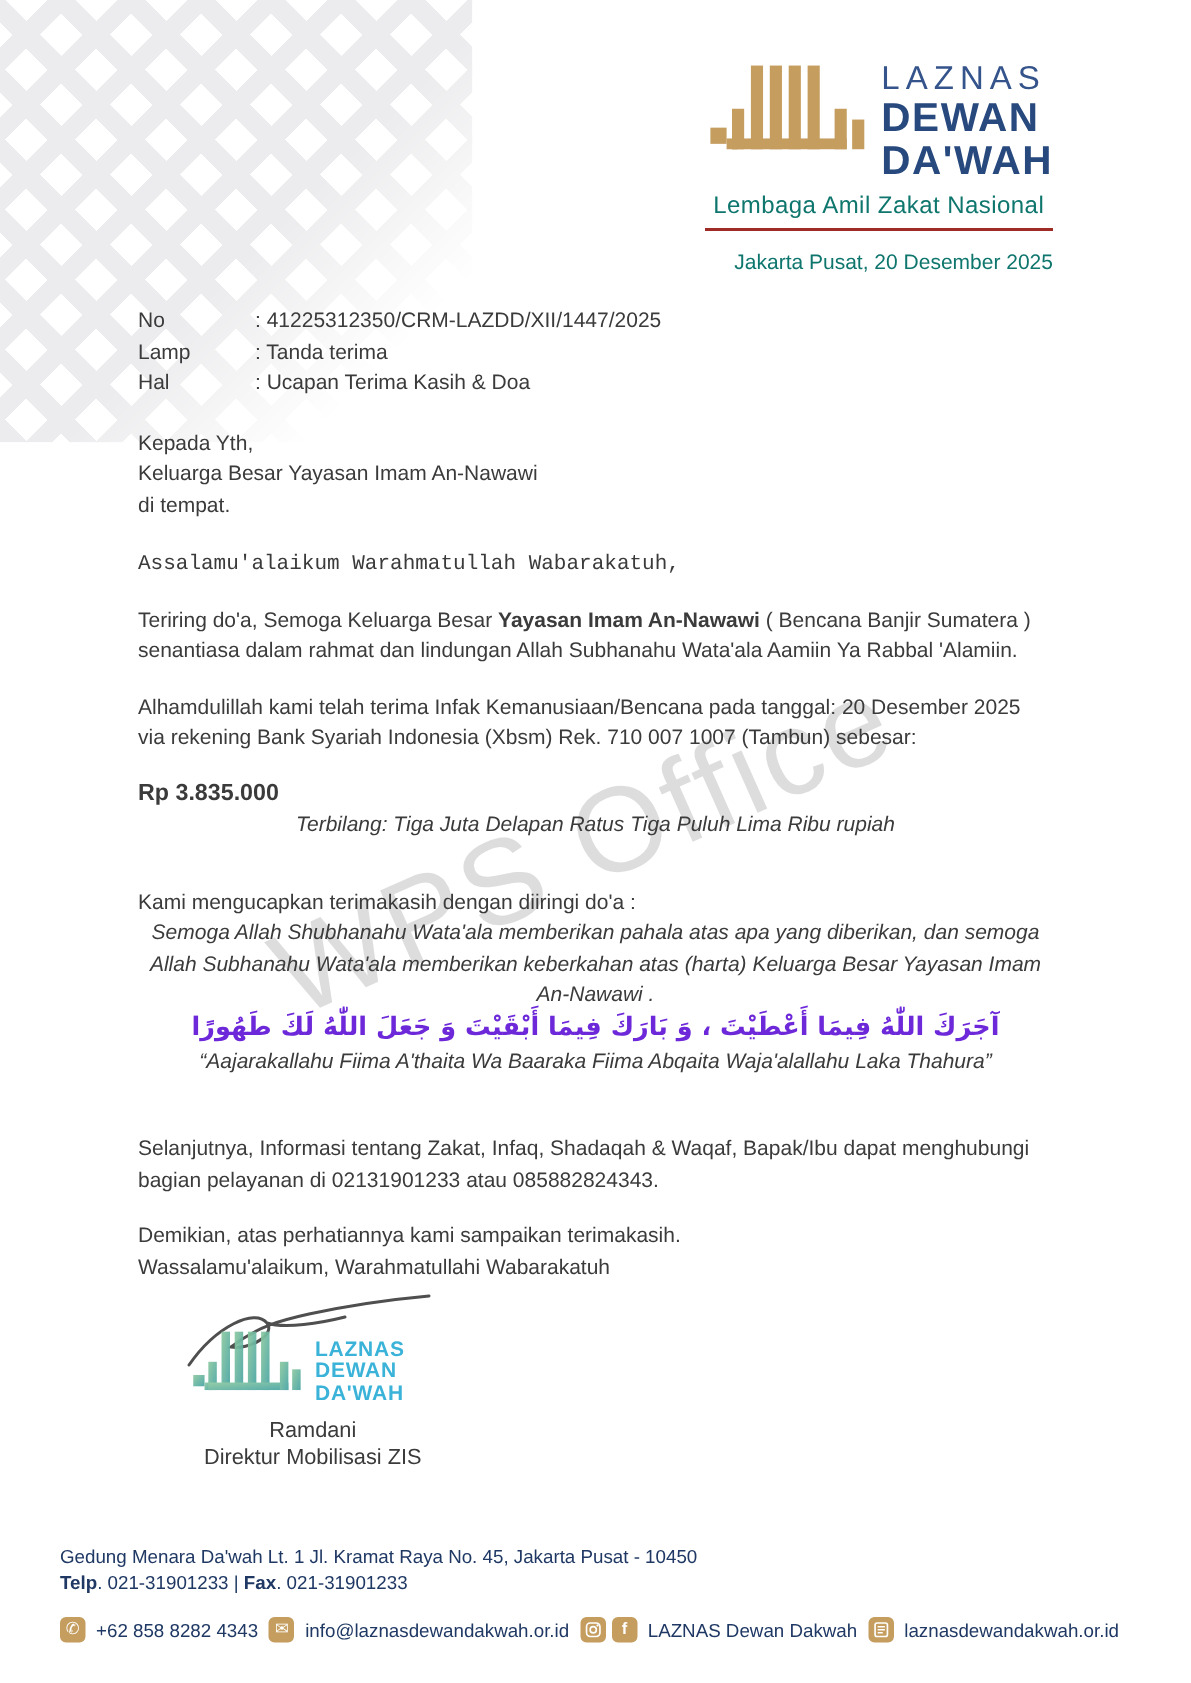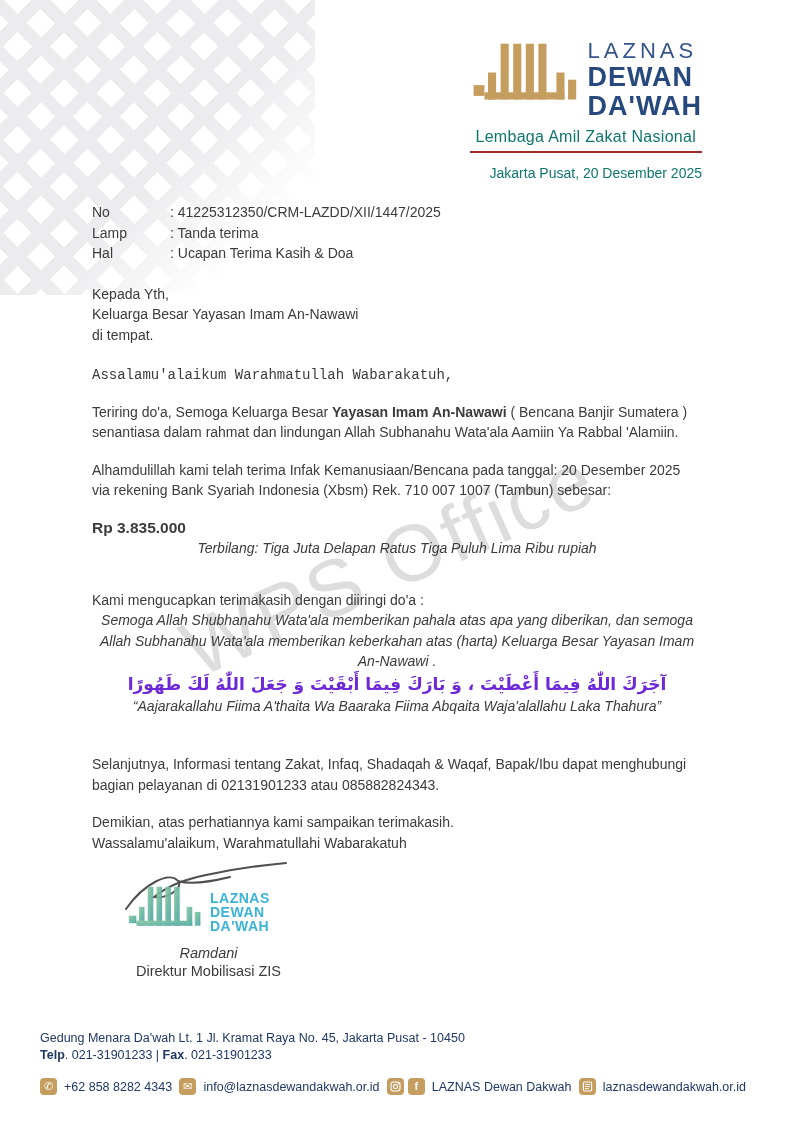--- a/index.html
+++ b/index.html
@@ -45,21 +45,21 @@
   .para-info{margin-top:38px;}
   .closing{margin-top:17px;}
   b{font-weight:bold;}
   
   .sig-area{position:relative;margin-top:16px;height:126px;}
   .sig-scribble{position:absolute;left:26px;top:-8px;}
   .sig-stamp{position:absolute;left:34px;top:14px;display:flex;align-items:center;gap:8px;opacity:.92;}
   .stamp-text{display:flex;flex-direction:column;line-height:1.02;font-weight:800;
               font-size:14px;color:#2badd6;letter-spacing:.5px;}
   .sig-id{position:absolute;left:4px;top:76px;width:225px;text-align:center;}
-  .sig-name{font-size:14.5px;font-style:italic;}
+  .sig-name{font-size:14.5px;}
   .sig-title{font-size:14.5px;margin-top:2px;}
   
   .footer{position:absolute;left:40px;right:48px;bottom:27px;z-index:1;color:#1f3864;}
   .footer-address{font-size:12.5px;line-height:17px;}
   .footer-phone{font-size:12.5px;line-height:17px;}
   .footer-phone .lbl{font-weight:bold;}
   .contacts{display:flex;justify-content:space-between;align-items:center;margin-top:14px;font-size:12.5px;}
   .contact{display:flex;align-items:center;gap:7px;}
   .cicon{width:17px;height:17px;border-radius:4px;background:#c59d5f;color:#fff;
          display:flex;align-items:center;justify-content:center;font-size:11px;line-height:1;flex:0 0 17px;}

